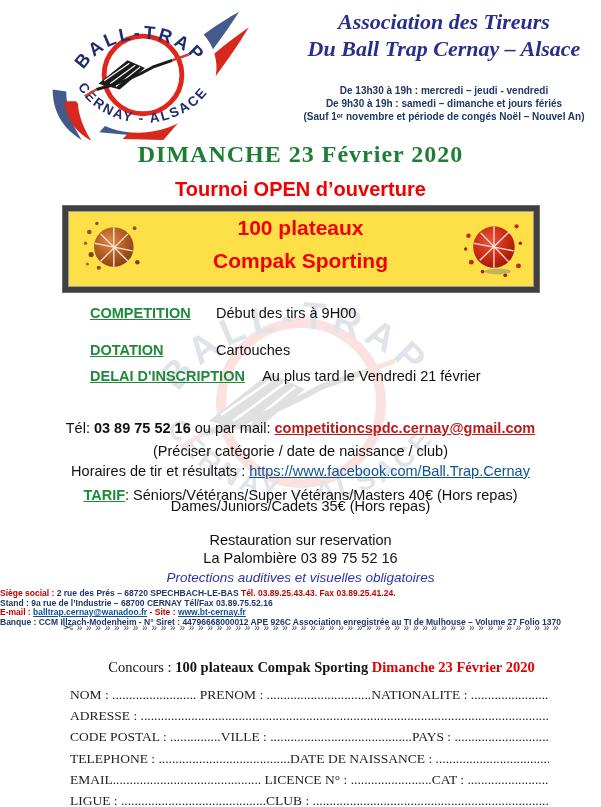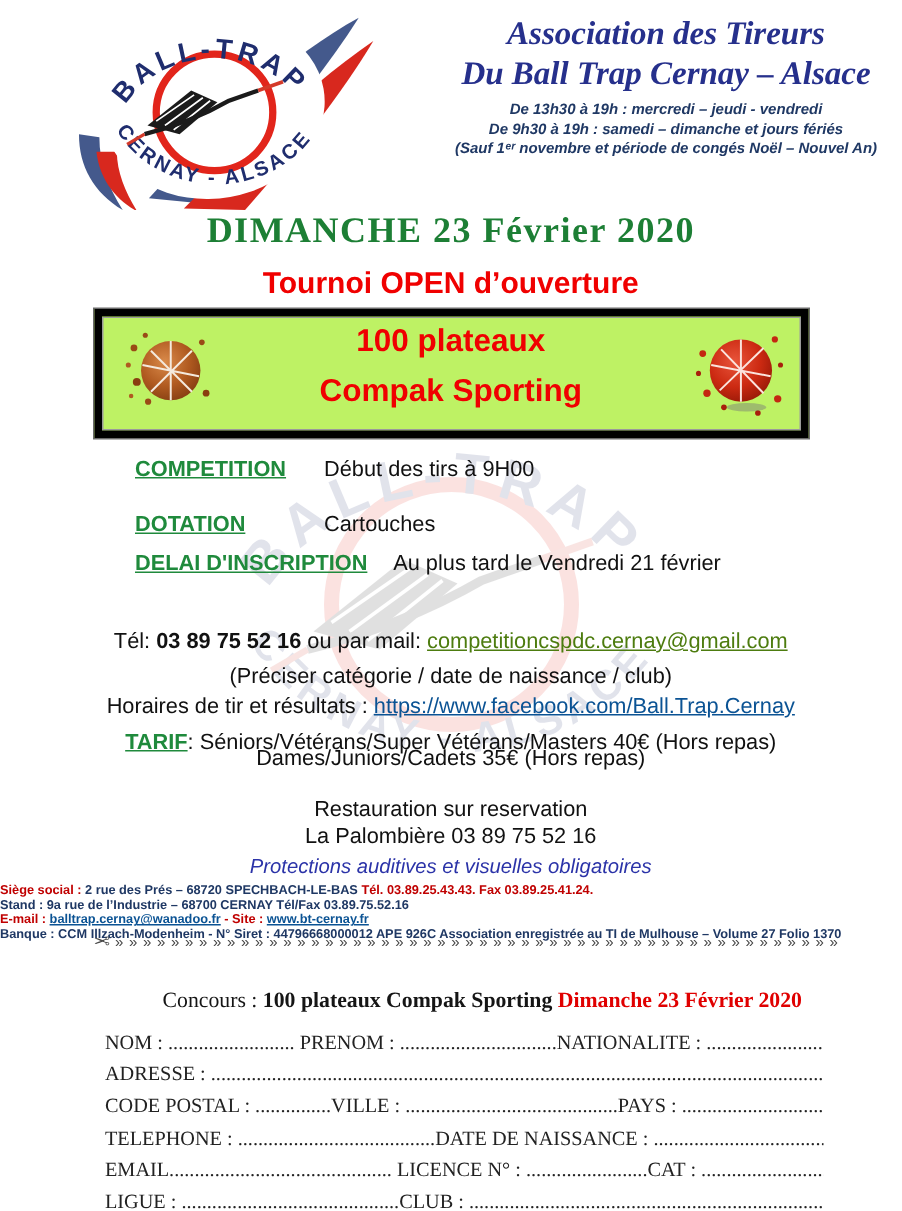--- a/index.html
+++ b/index.html
@@ -3,48 +3,48 @@
 <meta charset="utf-8">
 <style>
   html,body{margin:0;padding:0;background:#fff;}
   #page{position:relative;width:601px;height:807px;background:#fff;overflow:hidden;
         font-family:"Liberation Sans",sans-serif;color:#111;}
   
   .logo{position:absolute;left:26px;top:4px;width:234px;height:136px;}
   .header-text{position:absolute;left:292px;top:8px;width:304px;text-align:center;}
   .title-line{font-family:"Liberation Serif",serif;font-style:italic;font-weight:bold;
               font-size:22px;line-height:27px;color:#26308C;white-space:nowrap;}
-  .hours{margin-top:5px;font-size:10px;font-weight:bold;color:#1F3864;line-height:13px;font-style:italic;}
+  .hours{margin-top:22px;font-size:10px;font-weight:bold;color:#1F3864;line-height:13px;}
   
   .date-title{position:absolute;top:141px;left:0;right:0;text-align:center;
               font-family:"Liberation Serif",serif;font-weight:bold;font-size:24px;
               color:#1D7F35;letter-spacing:1px;}
   .subtitle{position:absolute;top:178px;left:0;right:0;text-align:center;
             font-weight:bold;font-size:20px;color:#F00000;}
   .banner{position:absolute;top:206px;left:50%;transform:translateX(-50%);
-          width:466px;height:76px;border:5px solid #000000;background:#bef264;
+          width:466px;height:76px;border:5px solid #404040;background:#fde047;
           box-shadow:0 0 0 1px #6a6a6a, inset 0 0 0 1px #9a9a9a;text-align:center;}
   .banner-line{font-weight:bold;font-size:21px;color:#F00000;line-height:33px;}
   .banner-line:first-child{margin-top:5px;}
   .clay{position:absolute;top:4px;width:66px;height:66px;}
   .clay-left{left:10px;}
   .clay-right{right:8px;}
   
   .details{position:absolute;top:303px;left:90px;right:15px;font-size:14.5px;}
   .drow{line-height:21px;}
   .d1{margin-bottom:16px;} .d2{margin-bottom:11px;} .d3{margin-bottom:5px;}
   .glabel{display:inline-block;min-width:122px;font-weight:bold;color:#1F8A3C;
           text-decoration:underline;}
   .glabel-wide{display:inline-block;margin-right:14px;font-weight:bold;color:#1F8A3C;
           text-decoration:underline;}
   .cline{position:absolute;left:0;right:0;text-align:center;font-size:14.5px;line-height:20px;}
   .t-tel{top:418px;} .t-precision{top:441px;} .t-horaires{top:461px;}
   .t-tarif1{top:485px;} .t-tarif2{top:496px;} .t-resto{top:530px;} .t-palomb{top:548px;}
   .bold{font-weight:bold;}
-  a.lnk{color:#4d7c0f;font-weight:normal;text-decoration:underline;}
+  a.lnk{color:#b91c1c;font-weight:bold;text-decoration:underline;}
   a.lnk2{color:#0B5394;text-decoration:underline;}
   .tarif-lbl{font-weight:bold;color:#1F8A3C;text-decoration:underline;}
   .protections{position:absolute;top:570px;left:0;right:0;text-align:center;
                font-style:italic;font-size:13.5px;color:#2B33A8;}
   
   .small-print{position:absolute;top:589px;left:0;right:0;text-align:left;
                font-size:8.5px;font-weight:bold;color:#1F3864;line-height:9.6px;}
   .red{color:#C00000;}
   a.flnk{color:#0B5394;text-decoration:underline;}
   

